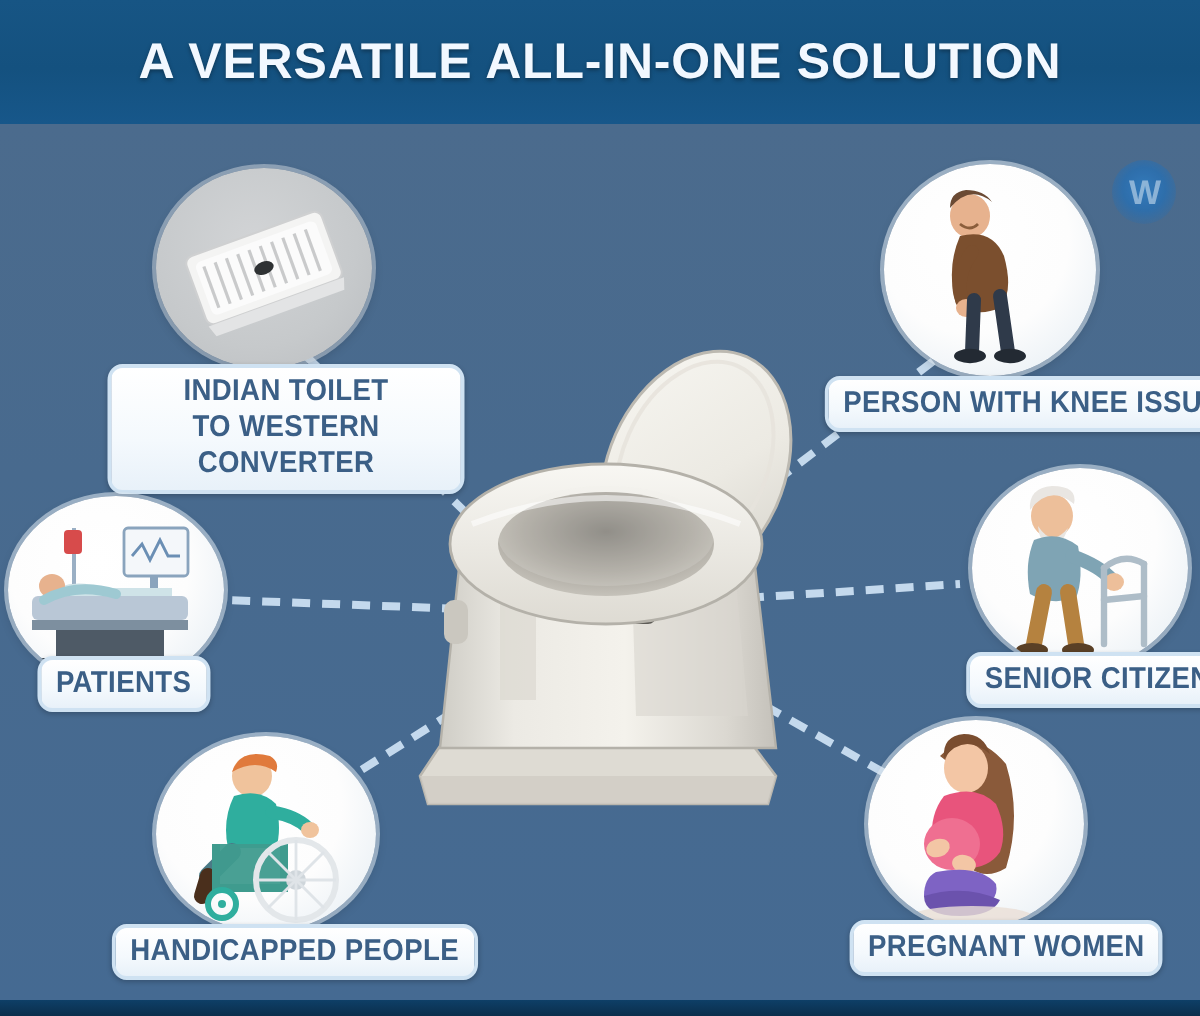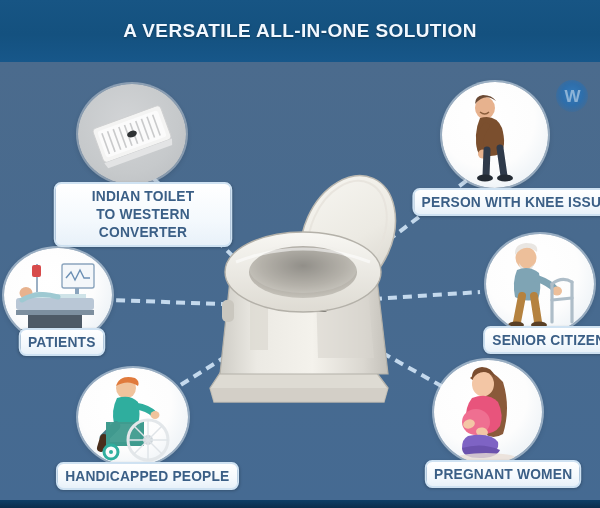--- a/index.html
+++ b/index.html
@@ -10,21 +10,21 @@
   }
   #stage{position:relative;width:600px;height:508px;overflow:hidden;background:#4a6b8e;}
 
   
   .header{
     position:absolute;left:0;top:0;width:600px;height:62px;
     background:linear-gradient(180deg,#175584 0%,#14517f 55%,#17578a 100%);
     display:flex;align-items:center;justify-content:center;
   }
   .header-title{
-    color:#f2f8ff;font-size:19px;font-weight:bold;letter-spacing:.4px;
+    color:#f2f8ff;font-size:25px;font-weight:bold;letter-spacing:.4px;
     text-shadow:0 1px 2px rgba(0,0,0,.35);
     font-family:"Liberation Sans", sans-serif;
     white-space:nowrap;
   }
 
   
   .board{
     position:absolute;left:0;top:62px;width:600px;height:438px;
     background:linear-gradient(180deg,#4b6b8d 0%,#486a8e 40%,#456a92 100%);
   }

